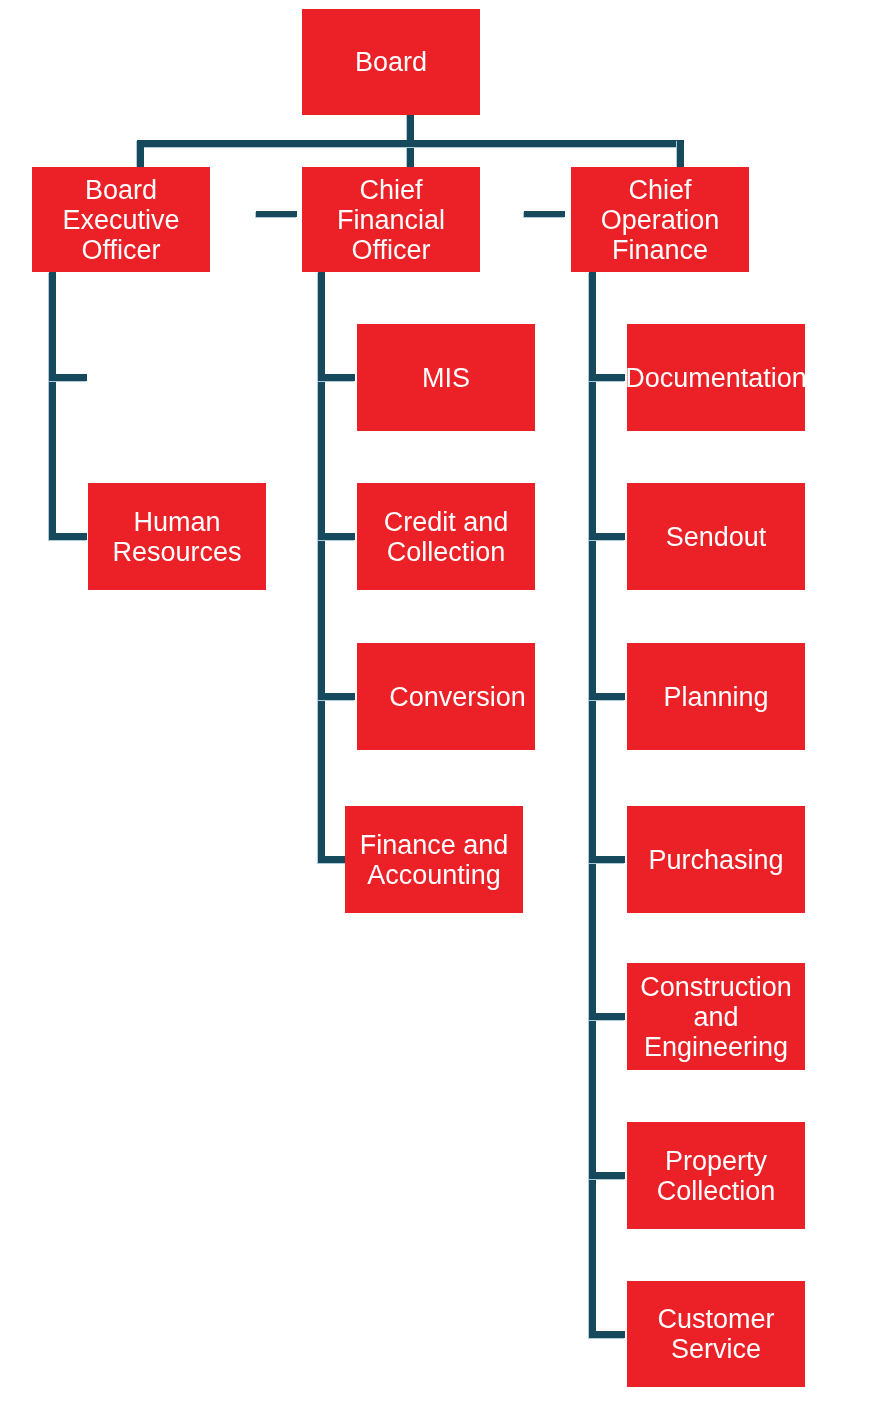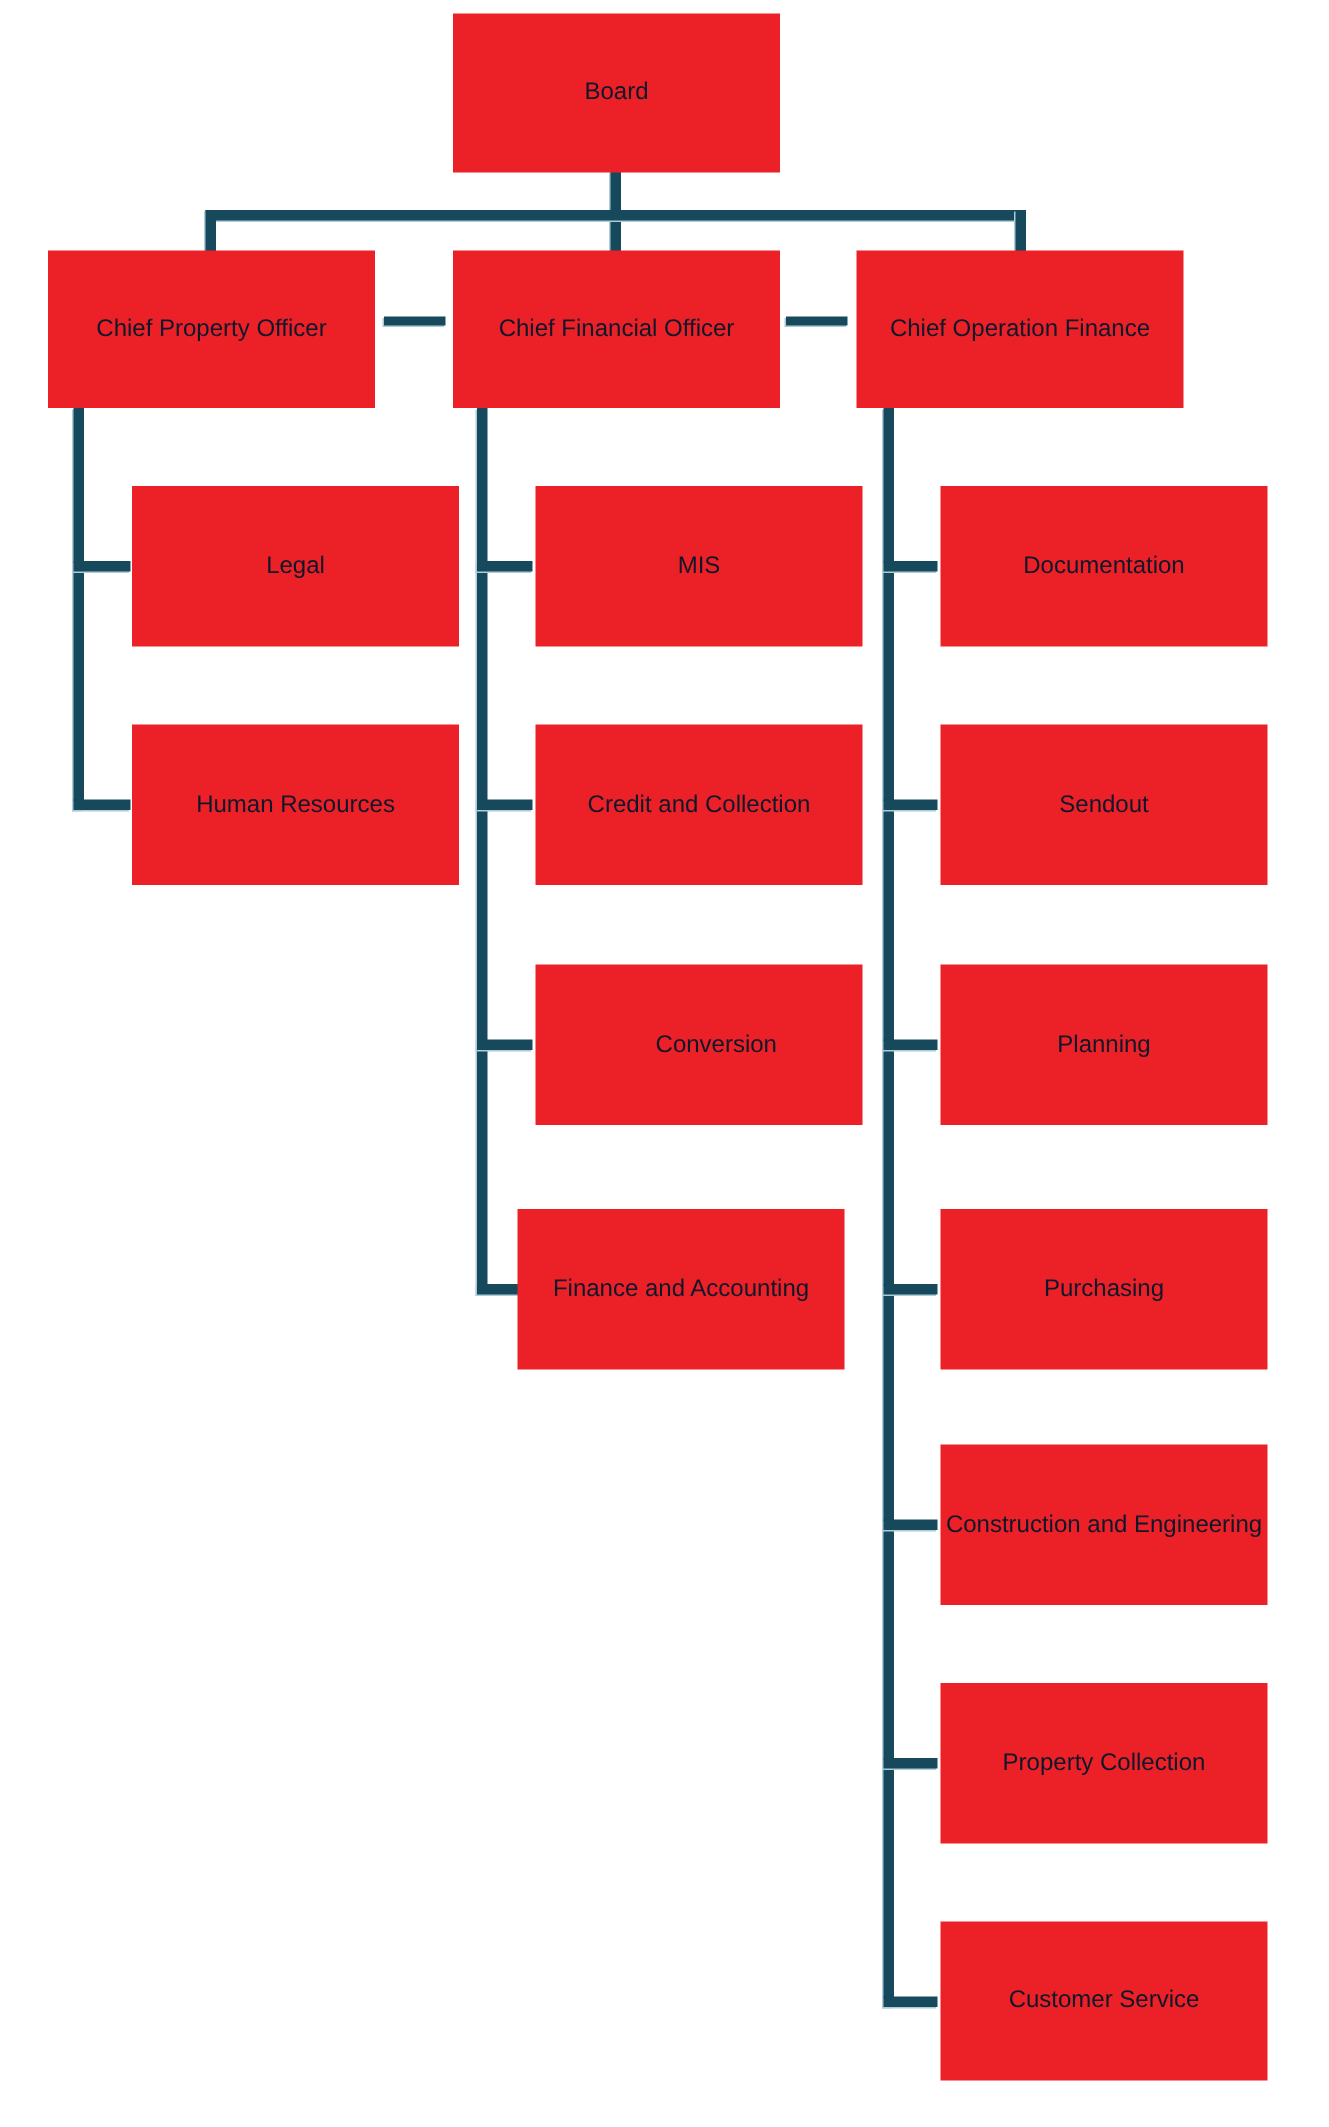--- a/index.html
+++ b/index.html
@@ -10,28 +10,28 @@
   }
   #canvas {
     position: relative;
     width: 886px;
     height: 1418px;
     background: #ffffff;
     overflow: hidden;
   }
   .node {
     position: absolute;
-    width: 218px;
+    width: 178px;
     background: #EC2127;
-    color: #0f172a;
+    color: #ffffff;
     display: flex;
     align-items: center;
     justify-content: center;
     text-align: center;
-    font-size: 16px;
+    font-size: 27px;
     line-height: 30px;
     font-weight: 400;
     box-sizing: border-box;
     padding: 0 1px;
   }
   .line {
     position: absolute;
     background: #17495D;
     box-shadow: -1px 1px 0 0 #AECBD9;
   }
@@ -62,25 +62,24 @@
   <div class="line" style="left:589px; top:374px; width:36px; height:7px;"></div>
   <div class="line" style="left:589px; top:533px; width:36px; height:7px;"></div>
   <div class="line" style="left:589px; top:693px; width:36px; height:7px;"></div>
   <div class="line" style="left:589px; top:856px; width:36px; height:7px;"></div>
   <div class="line" style="left:589px; top:1013px; width:36px; height:7px;"></div>
   <div class="line" style="left:589px; top:1172px; width:36px; height:7px;"></div>
   <div class="line" style="left:589px; top:1331px; width:36px; height:7px;"></div>
 
   <div class="node" style="left:302px; top:9px; height:106px;">Board</div>
 
-  <div class="node" style="left:32px; top:167px; height:105px;">Chief Property Officer</div>
+  <div class="node" style="left:32px; top:167px; height:105px;">Board Executive Officer</div>
   <div class="node" style="left:302px; top:167px; height:105px;">Chief Financial Officer</div>
   <div class="node" style="left:571px; top:167px; height:105px;">Chief Operation Finance</div>
 
-  <div class="node" style="left:88px; top:324px; height:107px;">Legal</div>
   <div class="node" style="left:88px; top:483px; height:107px;">Human Resources</div>
 
   <div class="node" style="left:357px; top:324px; height:107px;">MIS</div>
   <div class="node" style="left:357px; top:483px; height:107px;">Credit and Collection</div>
   <div class="node" style="left:357px; top:643px; height:107px;padding-left:24px;">Conversion</div>
   <div class="node" style="left:345px; top:806px; height:107px;">Finance and Accounting</div>
 
   <div class="node" style="left:627px; top:324px; height:107px;">Documentation</div>
   <div class="node" style="left:627px; top:483px; height:107px;">Sendout</div>
   <div class="node" style="left:627px; top:643px; height:107px;">Planning</div>

